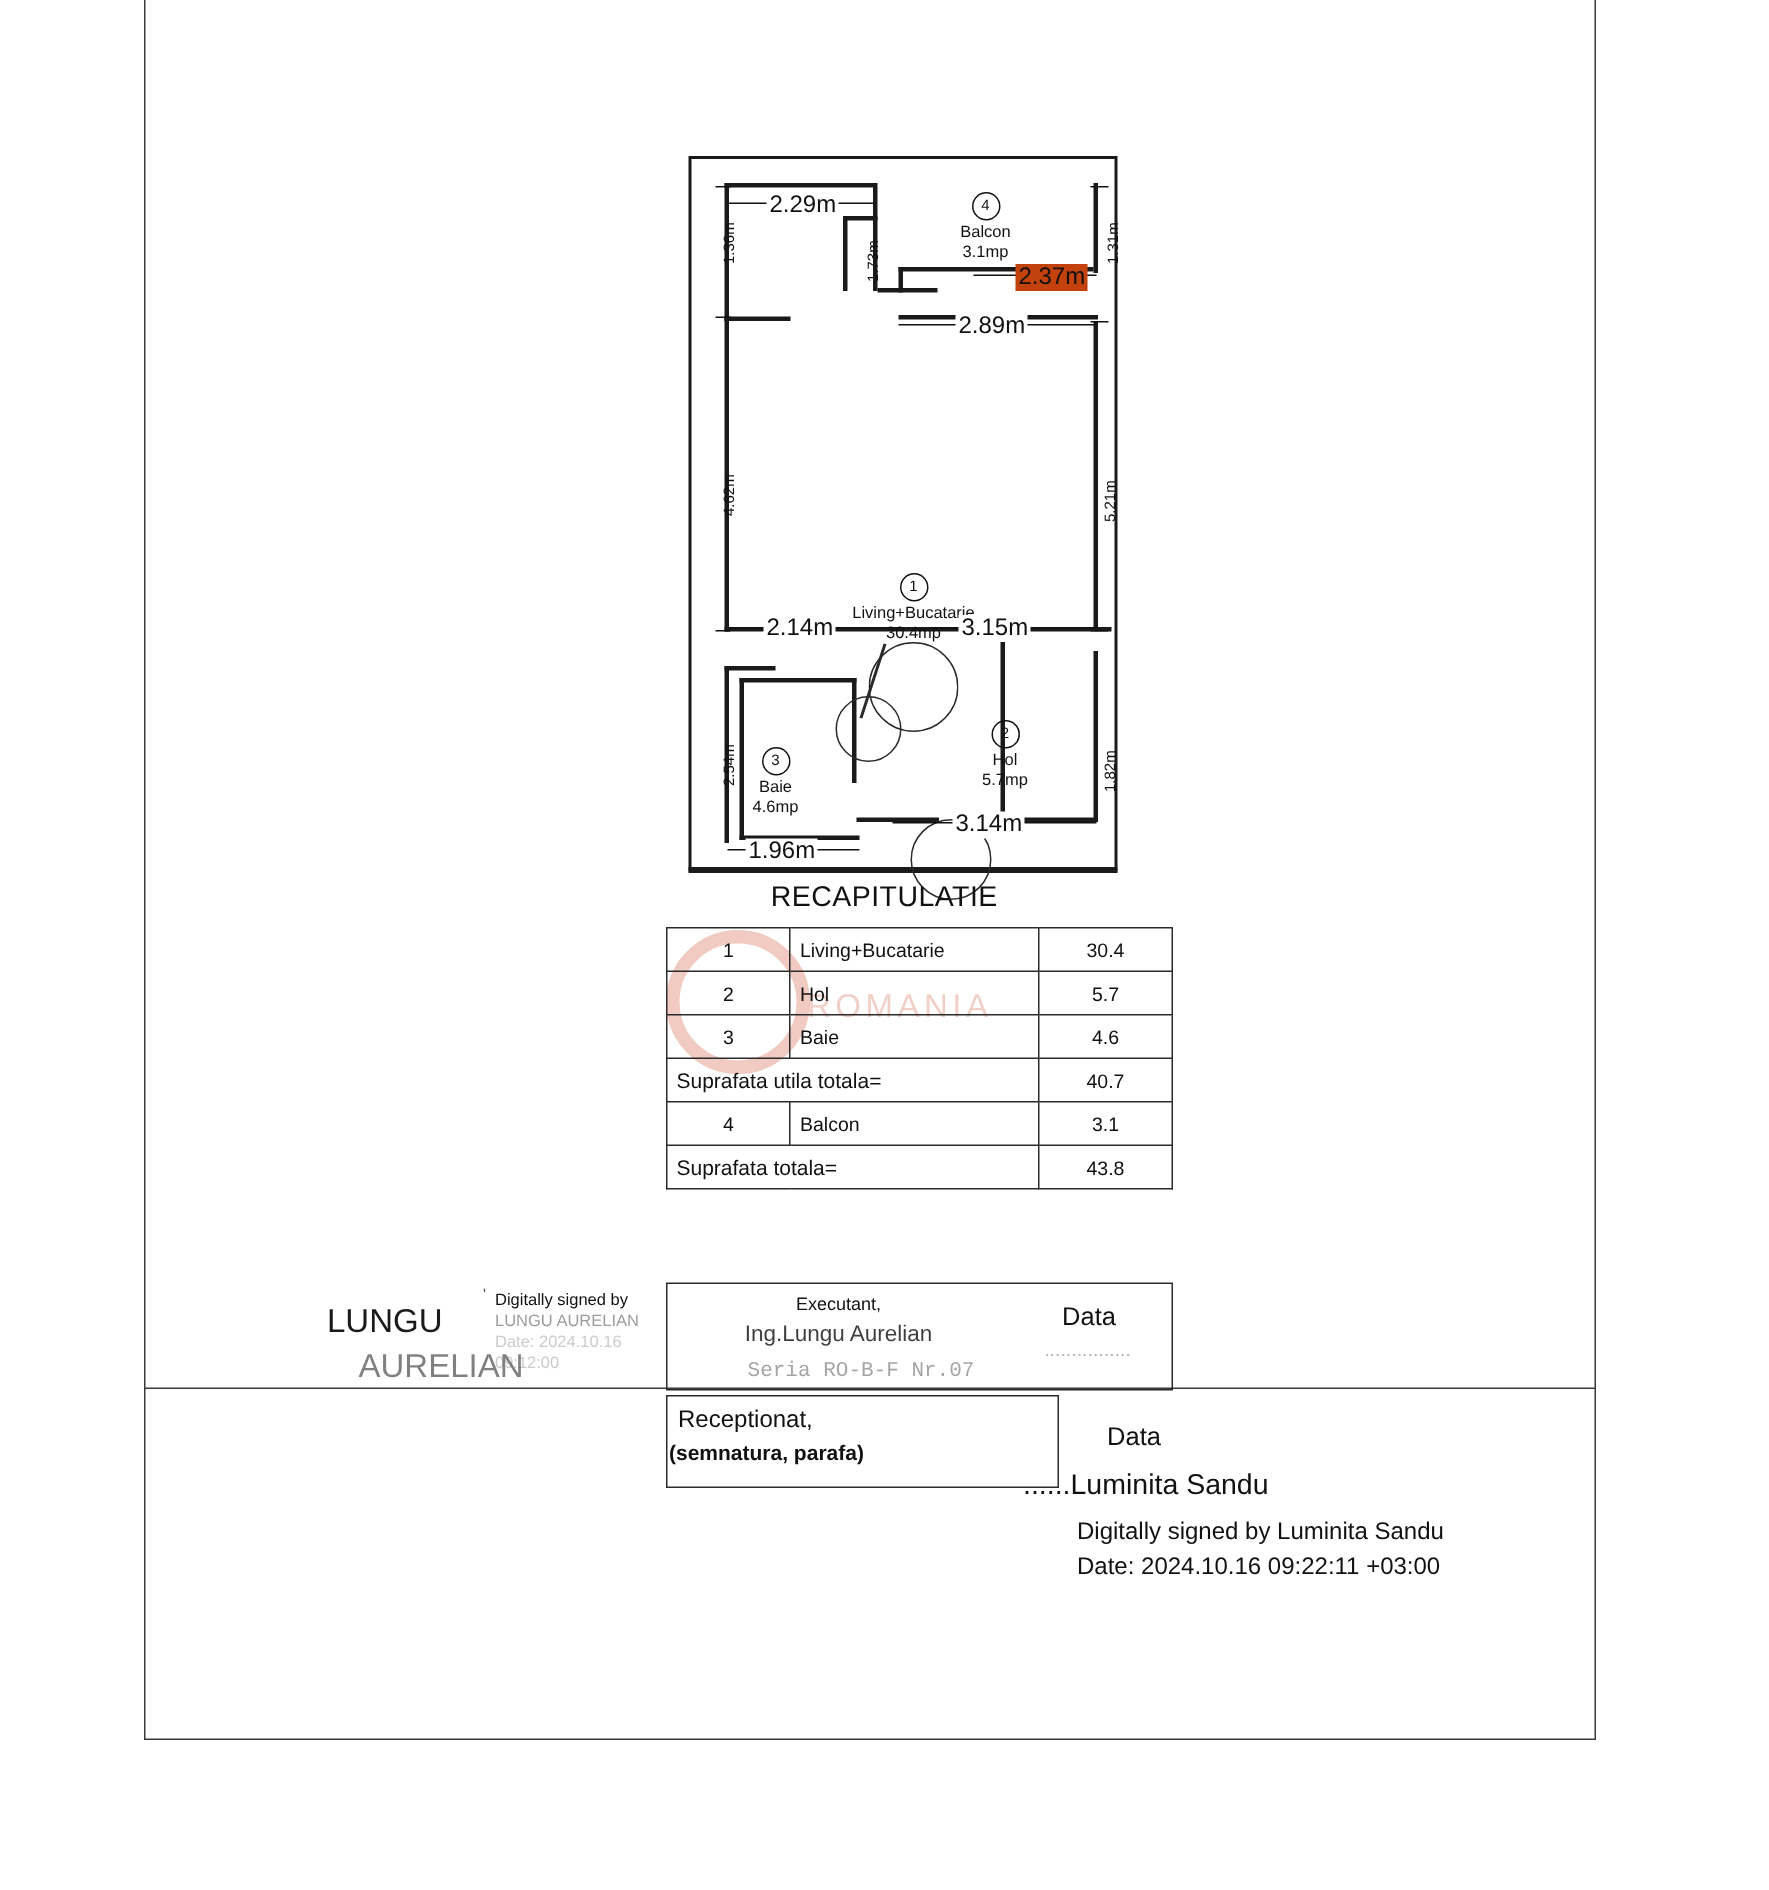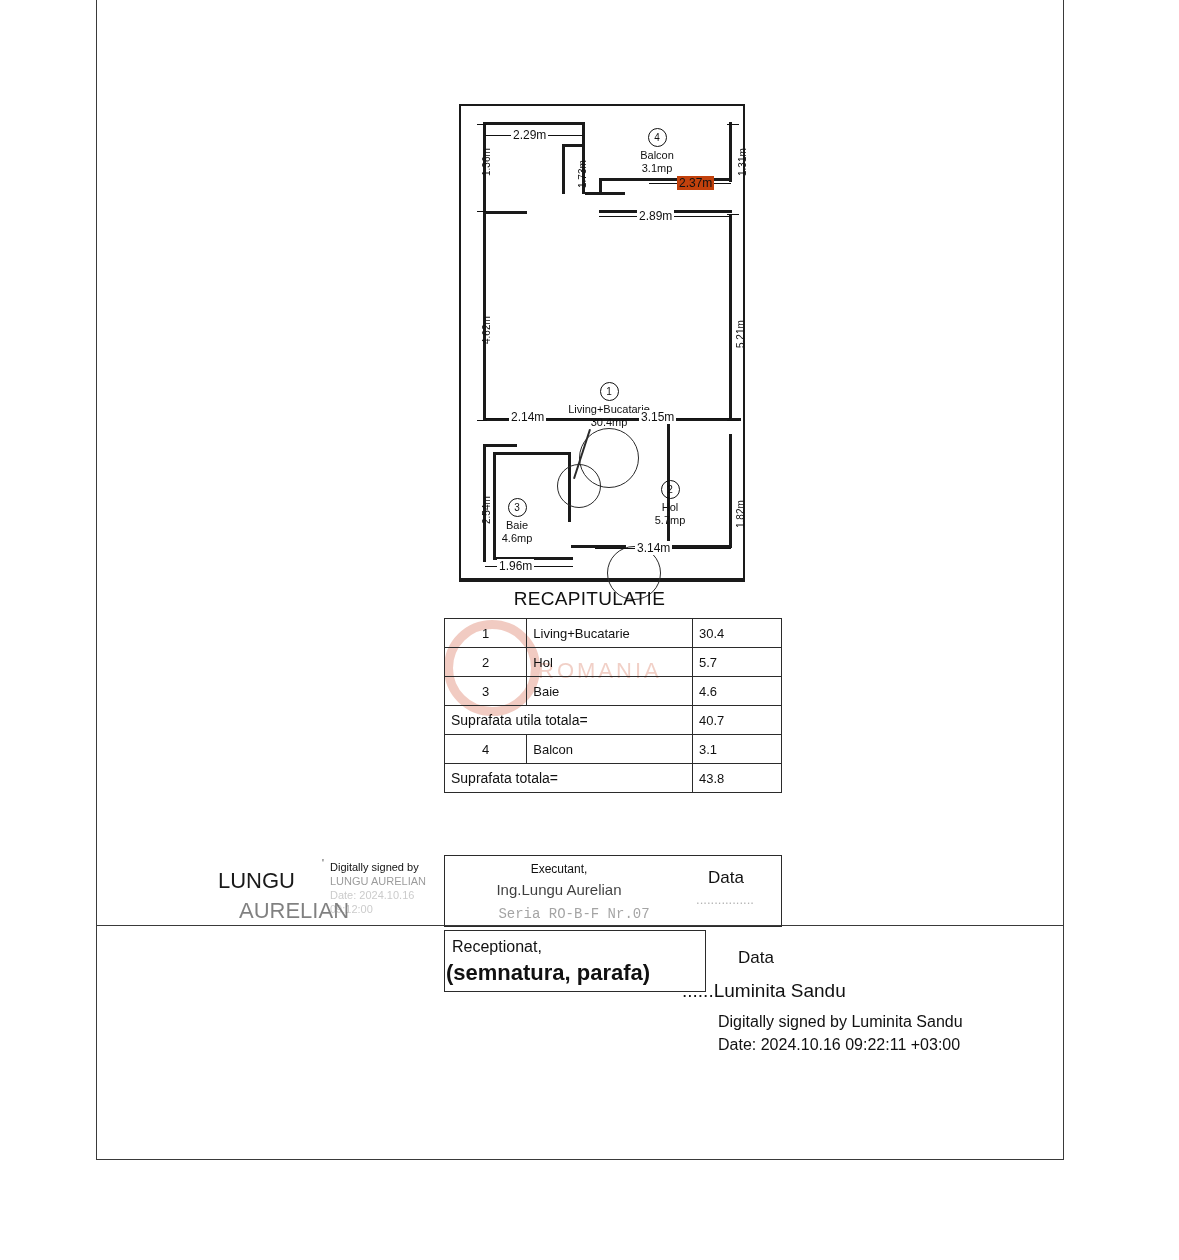--- a/index.html
+++ b/index.html
@@ -72,21 +72,21 @@
     border-radius: 50%;
     display: inline-flex;
     align-items: center;
     justify-content: center;
     font-size: 10px;
     line-height: 1;
     margin: 0 auto 2px auto;
   }
   .dim {
     position: absolute;
-    font-size: 12px;
+    font-size: 16px;
     color: #111;
     white-space: nowrap;
   }
   .dim-v {
     position: absolute;
     font-size: 10px;
     color: #111;
     white-space: nowrap;
     transform: rotate(-90deg);
     transform-origin: left top;
@@ -115,21 +115,21 @@
     font-size: 13px;
   }
   table.recap td, table.recap th {
     border: 1px solid #2b2b2b;
     padding: 3px 6px;
     font-weight: normal;
     height: 22px;
   }
   .c-nr { width: 84px; text-align: center; }
   .c-name { width: 166px; text-align: left; }
-  .c-val { width: 88px; }
+  .c-val { width: 88px; text-align: center; }
   th.c-nr, th.c-name, th.c-val { text-align: center; font-size: 14px; line-height: 16px; padding: 4px 4px; }
   td.total-label { text-align: left; font-size: 14px; padding-left: 10px; }
 
   
   .watermark {
     position: absolute;
     left: 430px;
     top: 612px;
     width: 300px;
     height: 100px;
@@ -262,21 +262,21 @@
   .rec-line1 {
     position: absolute;
     left: 452px;
     top: 938px;
     font-size: 16px;
   }
   .rec-line2 {
     position: absolute;
     left: 446px;
     top: 960px;
-    font-size: 22px;
+    font-size: 14px;
     font-weight: bold;
   }
   .data-rec {
     position: absolute;
     left: 706px;
     top: 948px;
     width: 100px;
     text-align: center;
     font-size: 17px;
   }

